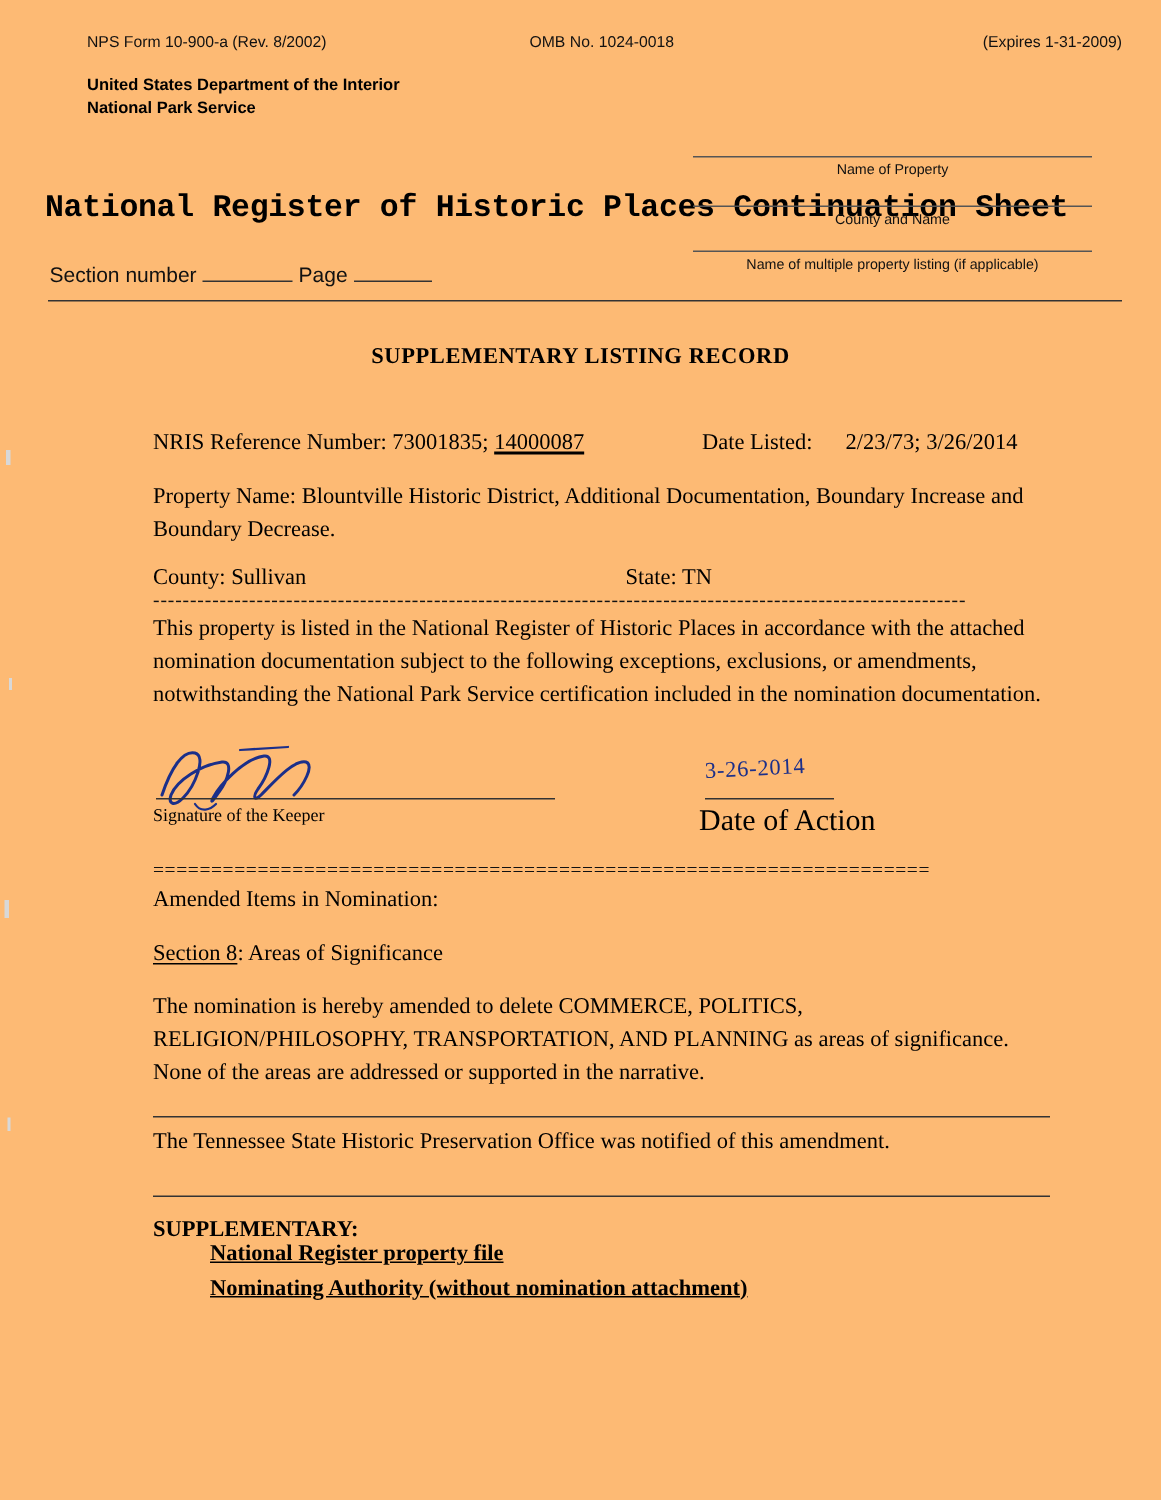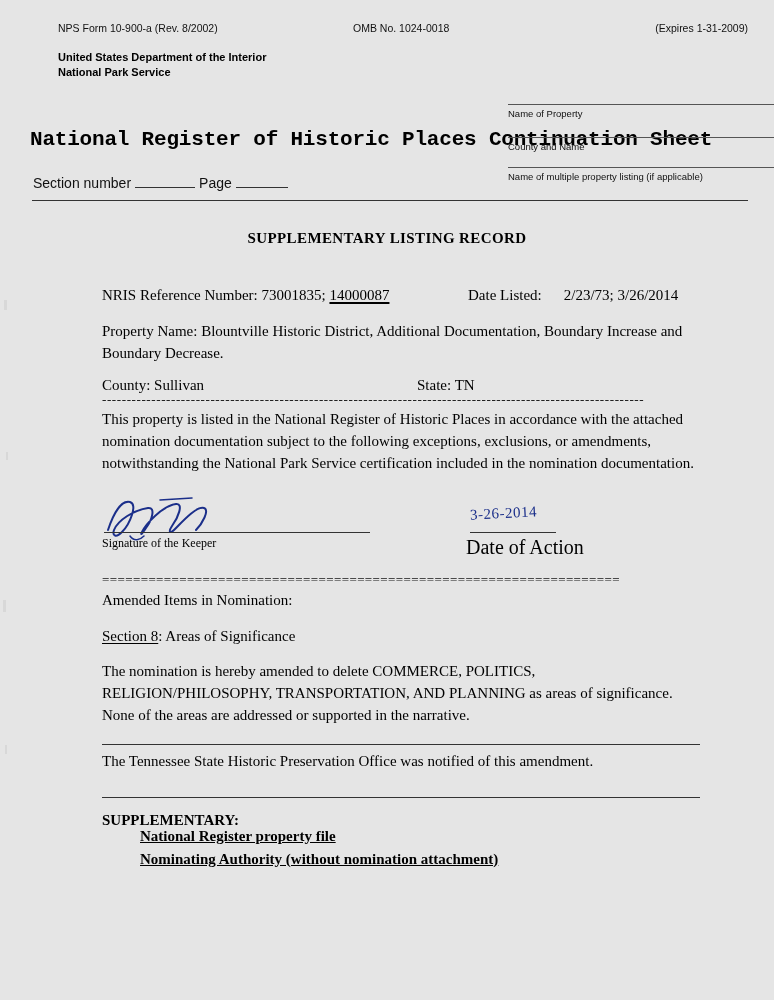--- a/index.html
+++ b/index.html
@@ -12,21 +12,21 @@
     height: 1000px;
     position: relative;
     font-family: "Liberation Serif", serif;
     color: #000;
     overflow: hidden;
   }
   .page {
     position: relative;
     width: 774px;
     height: 1000px;
-    background: #e5e5e5;
+    background: #fdba74;
   }
 
   
   .hdr-top {
     position: absolute;
     top: 22px;
     left: 58px;
     width: 690px;
     font-family: "Liberation Sans", sans-serif;
     font-size: 10.5px;
@@ -53,21 +53,21 @@
     left: 30px;
     font-family: Liberation Mono, monospace;
     font-size: 21px;
     font-weight: bold;
     letter-spacing: -0.2px;
     color: #000;
     margin-top: 32px;
   }
 
   
-  .rule-group { position: absolute; left: 508px; width: 266px; }
+  .rule-group { position: absolute; left: 462px; width: 266px; text-align: center; }
   .rule-group .rule {
     border-bottom: 1px solid #555;
     height: 0;
   }
   .rule-group .rl-label {
     font-family: "Liberation Sans", sans-serif;
     font-size: 9.5px;
     color: #111;
     padding-top: 3px;
   }

